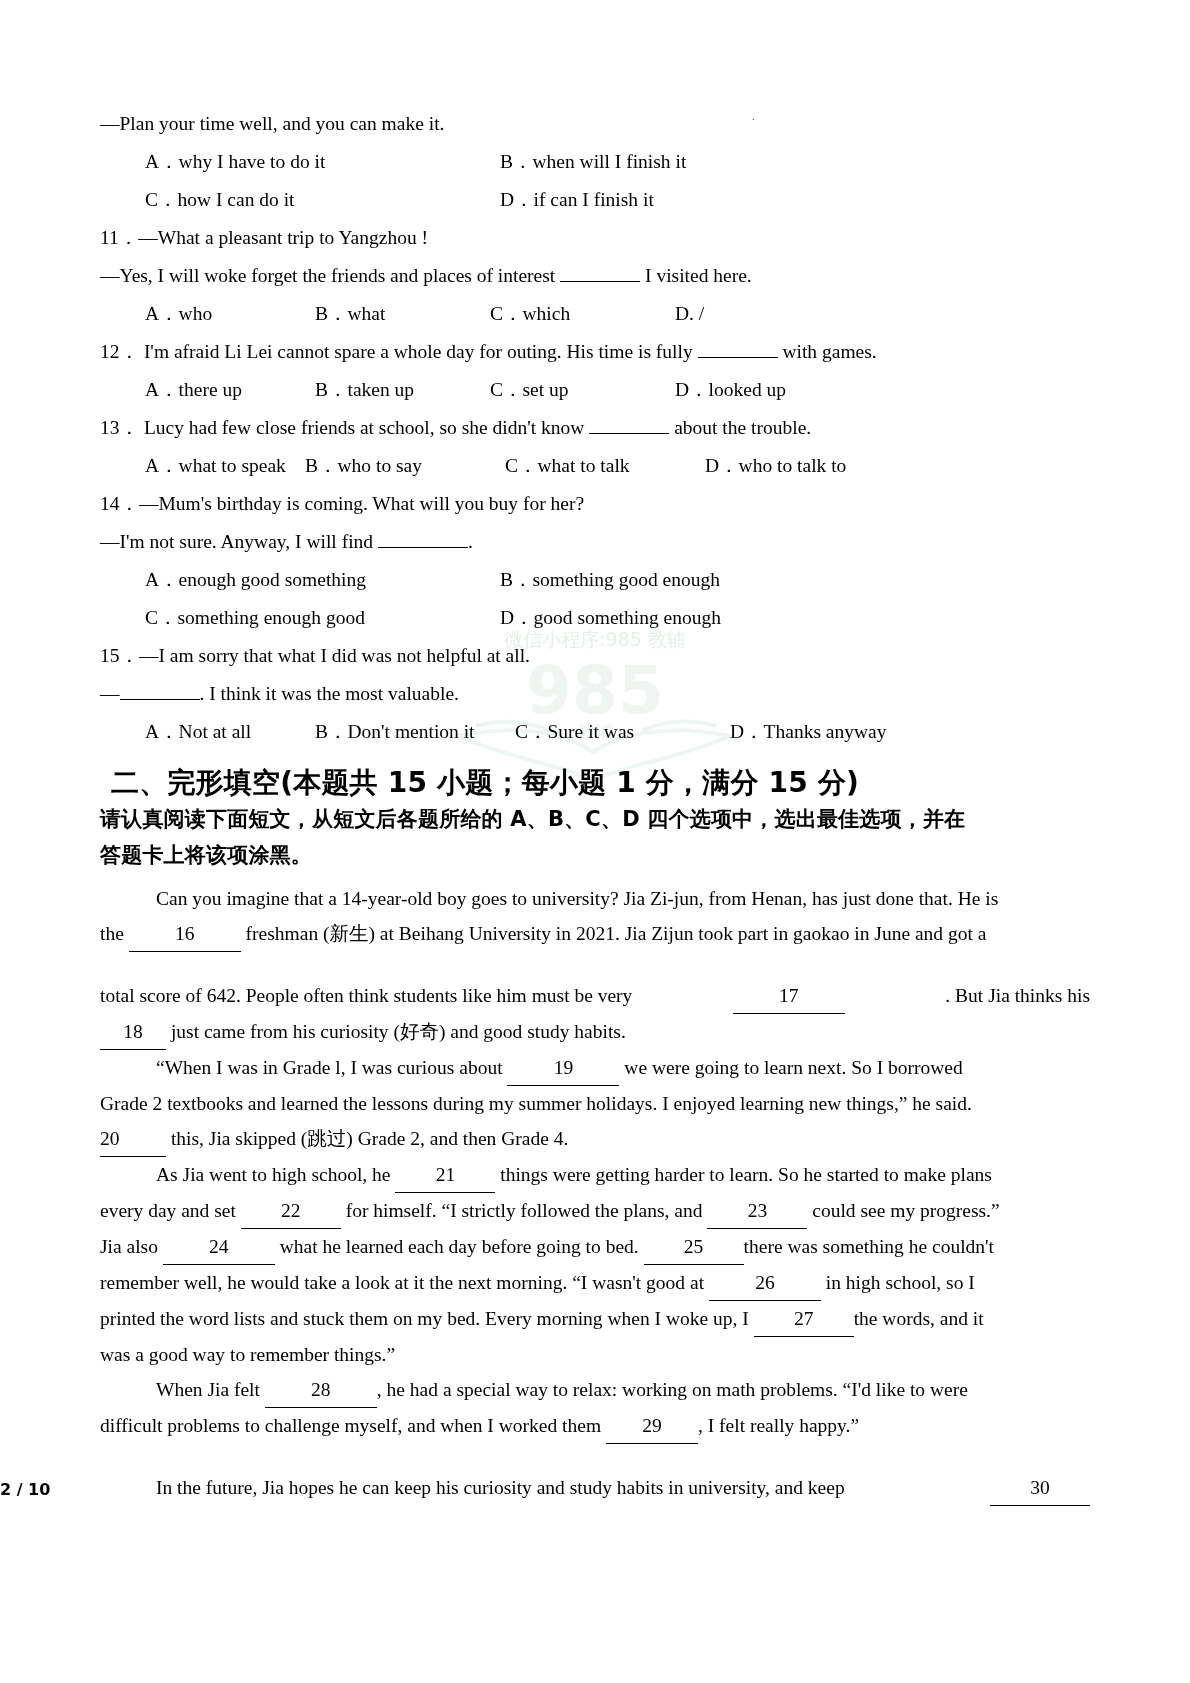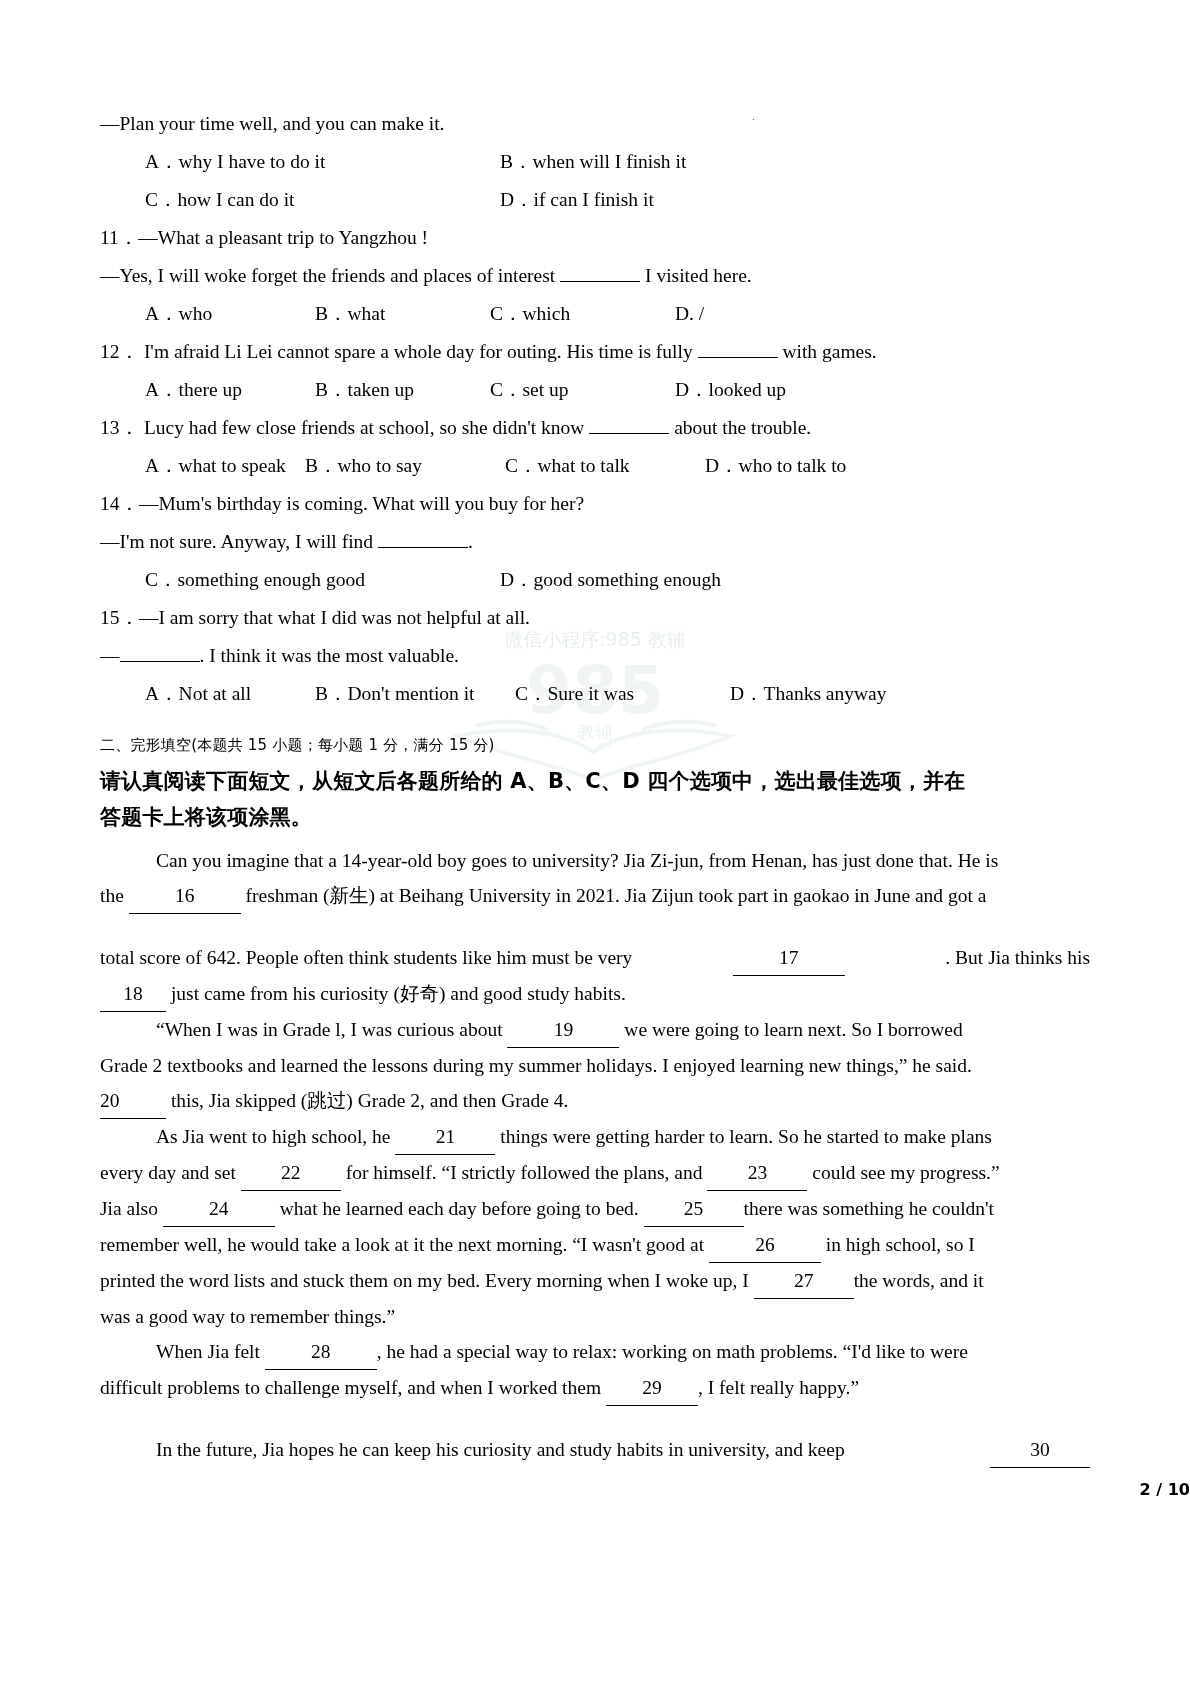--- a/index.html
+++ b/index.html
@@ -69,25 +69,26 @@
     display: inline-block;
     border-bottom: 1.6px solid #000;
     vertical-align: baseline;
   }
   .bl-80 { width: 80px; }
   .bl-90 { width: 90px; }
 
   
   .sec-head {
     font-family: "DejaVu Sans", "Liberation Sans", sans-serif;
-    font-weight: normal;
-    font-size: 15px;
+    font-weight: bold;
+    font-size: 28px;
     line-height: 36px;
     margin-top: 14px;
     letter-spacing: 0.2px;
+    margin-left: 11px;
   }
   .sec-instr {
     font-family: "DejaVu Sans", "Liberation Sans", sans-serif;
     font-weight: bold;
     font-size: 21px;
     line-height: 36px;
     letter-spacing: 0.2px;
   }
 
   
@@ -116,21 +117,21 @@
   .nb-110 { width: 112px; }
   .nb-90  { width: 92px; }
   .nb-65  { width: 66px; }
 
   
   .footer {
     position: absolute;
     left: 0;
     right: 0;
     top: 1480px;
-    text-align: right;
+    text-align: left;
     font-family: "DejaVu Sans", "Liberation Sans", sans-serif;
     font-weight: bold;
     font-size: 16px;
     z-index: 3;
   }
 
   .tiny-mark {
     position: absolute;
     left: 752px;
     top: 110px;
@@ -209,20 +210,23 @@
     </div>
 
     <div class="q-line">
       <span>14．</span><span>—Mum's birthday is coming. What will you buy for her?</span>
     </div>
     <div class="q-line">
       <span>—I'm not sure. Anyway, I will find</span>
       <span class="blank bl-90"></span><span>.</span>
     </div>
     <div class="opts2 pad-left">
+      <span class="first">A．enough good something</span><span>B．something good enough</span>
+    </div>
+    <div class="opts2 pad-left">
       <span class="first">C．something enough good</span><span>D．good something enough</span>
     </div>
 
     <div class="q-line">
       <span>15．</span><span>—I am sorry that what I did was not helpful at all.</span>
     </div>
     <div class="q-line">
       <span>—</span><span class="blank bl-80"></span><span>. I think it was the most valuable.</span>
     </div>
     <div class="opts pad-left">

